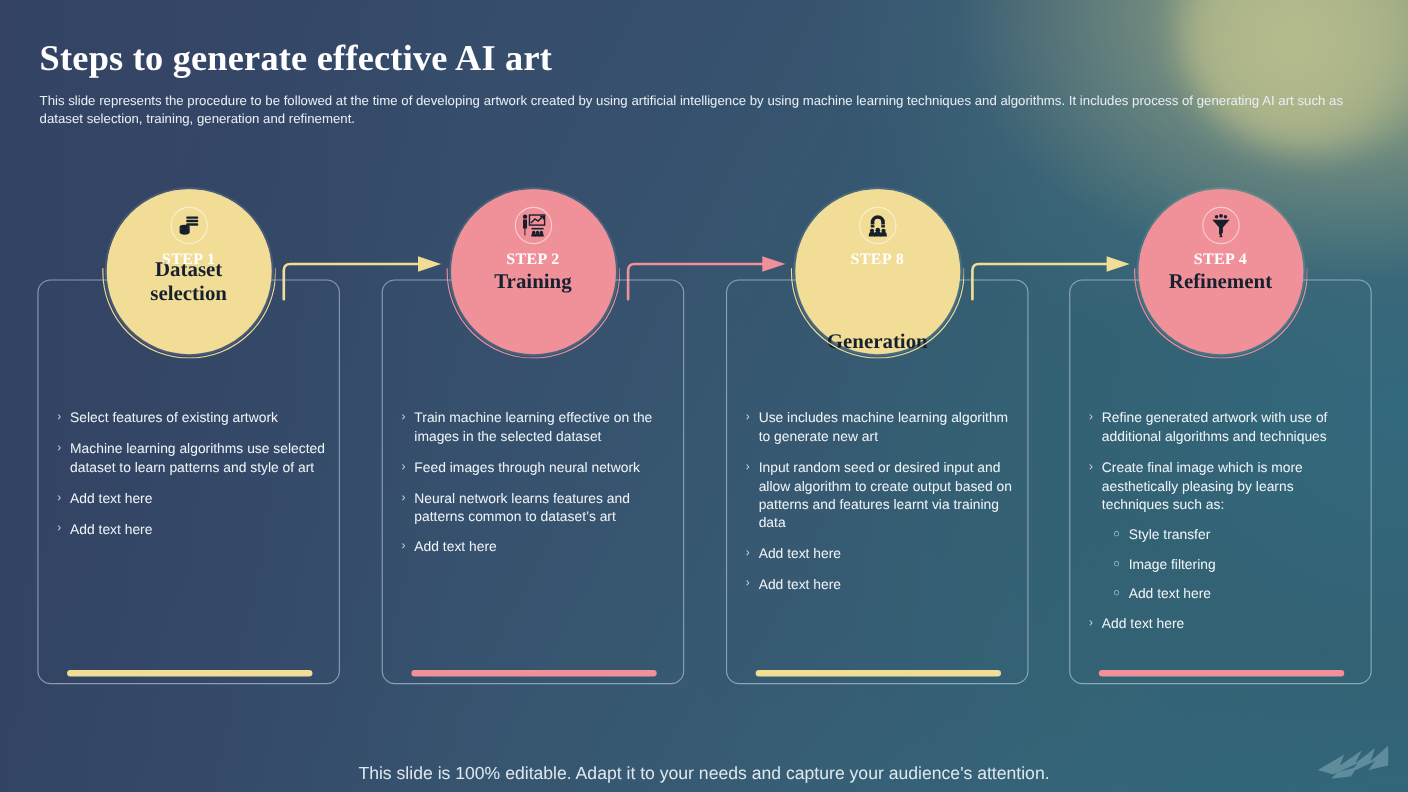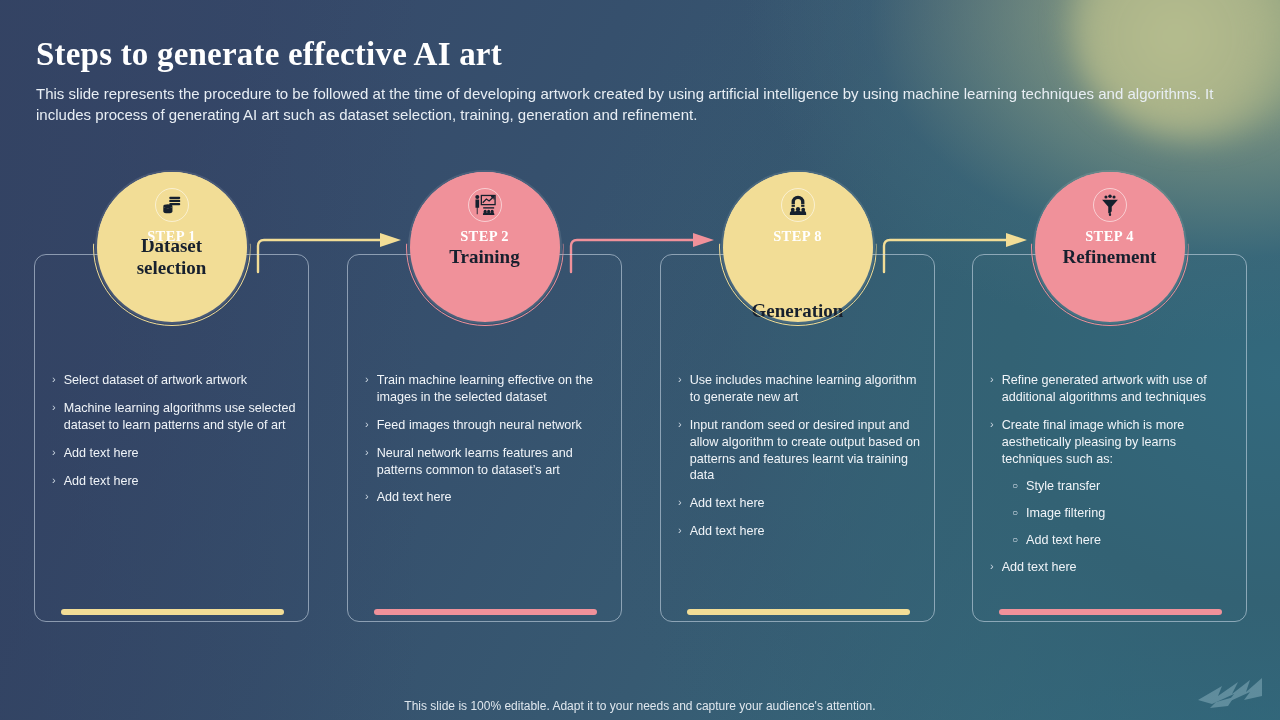--- a/index.html
+++ b/index.html
@@ -33,21 +33,21 @@
 
   
   #header { position:absolute; left:36px; top:36px; width:1200px; }
   #page-title {
     font-family:"Liberation Serif", serif;
     font-weight:bold; font-size:33px; color:#ffffff;
     letter-spacing:0.2px; line-height:1.15;
   }
   #subtitle {
     margin-top:9px;
-    font-size:15px; color:#e8eef4; line-height:1.42;
+    font-size:12px; color:#e8eef4; line-height:1.42;
     width:1195px; letter-spacing:0.01px;
   }
 
   
   #steps { position:absolute; left:0; top:0; width:1280px; height:720px; }
 
   .step {
     position:absolute;
     top:254px;
     width:275px;
@@ -138,21 +138,21 @@
   }
   .sub-bullet .circ { font-size:10px; line-height:1.6; color:#d7e0ea; flex:0 0 auto; }
 
   
   .connector { position:absolute; height:40px; }
   .connector svg { display:block; overflow:visible; }
 
   
   #footer {
     position:absolute; left:0; bottom:7px; width:1280px;
-    text-align:center; font-size:12px; color:#dfe7ee;
+    text-align:center; font-size:16px; color:#dfe7ee;
   }
   .watermark {
     position:absolute; right:6px; bottom:6px;
     width:86px; height:58px; opacity:0.55;
   }
 </style>
 </head>
 <body>
 
 <div id="slide">
@@ -203,21 +203,21 @@
         <rect x="9" y="9.8" width="12" height="2.4" rx="1"></rect>
         <ellipse cx="7.5" cy="13.4" rx="5" ry="2.1"></ellipse>
         <path d="M2.5 13.4 v5.6 c0 1.2 2.2 2.1 5 2.1 s5-.9 5-2.1 v-5.6 c0 1.2-2.2 2.1-5 2.1 s-5-.9-5-2.1z"></path>
       </g>
           </svg>
         </div>
         <div class="step-label">STEP 1</div>
         <div class="bullets">
           <div class="bullet">
             <span class="chev">›</span>
-            <span>Select dataset of artwork artwork</span>
+            <span>Select features of existing artwork</span>
           </div>
           <div class="bullet">
             <span class="chev">›</span>
             <span>Machine learning algorithms use selected dataset to learn patterns and style of art</span>
           </div>
           <div class="bullet">
             <span class="chev">›</span>
             <span>Add text here</span>
           </div>
           <div class="bullet">

